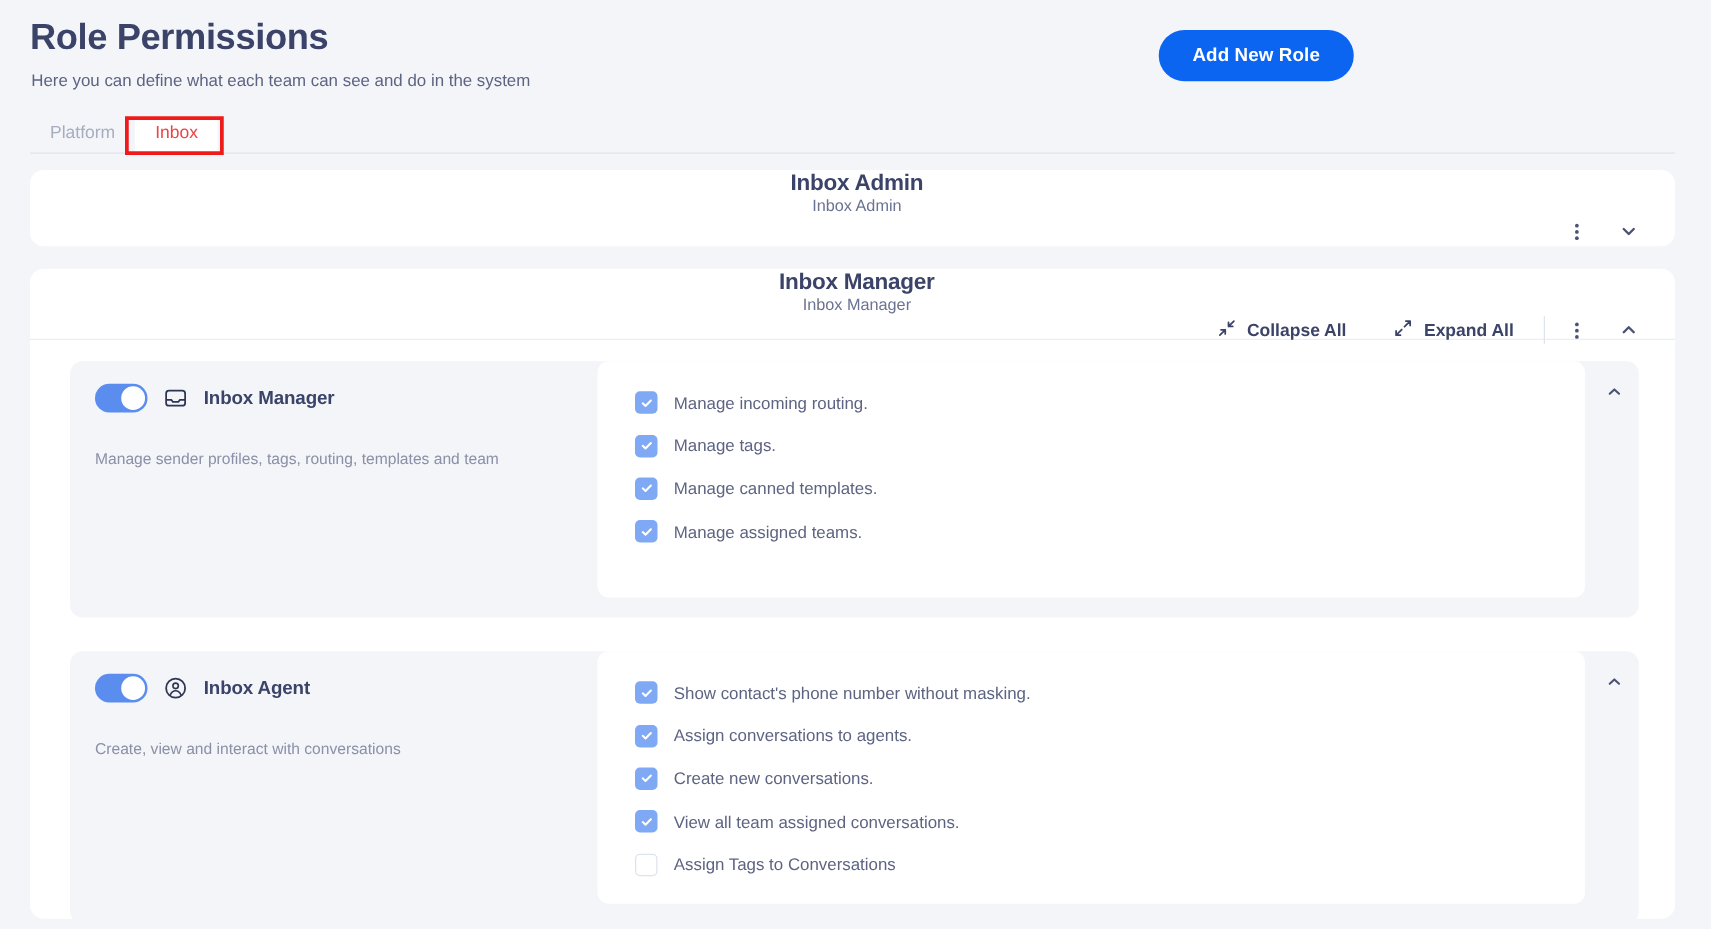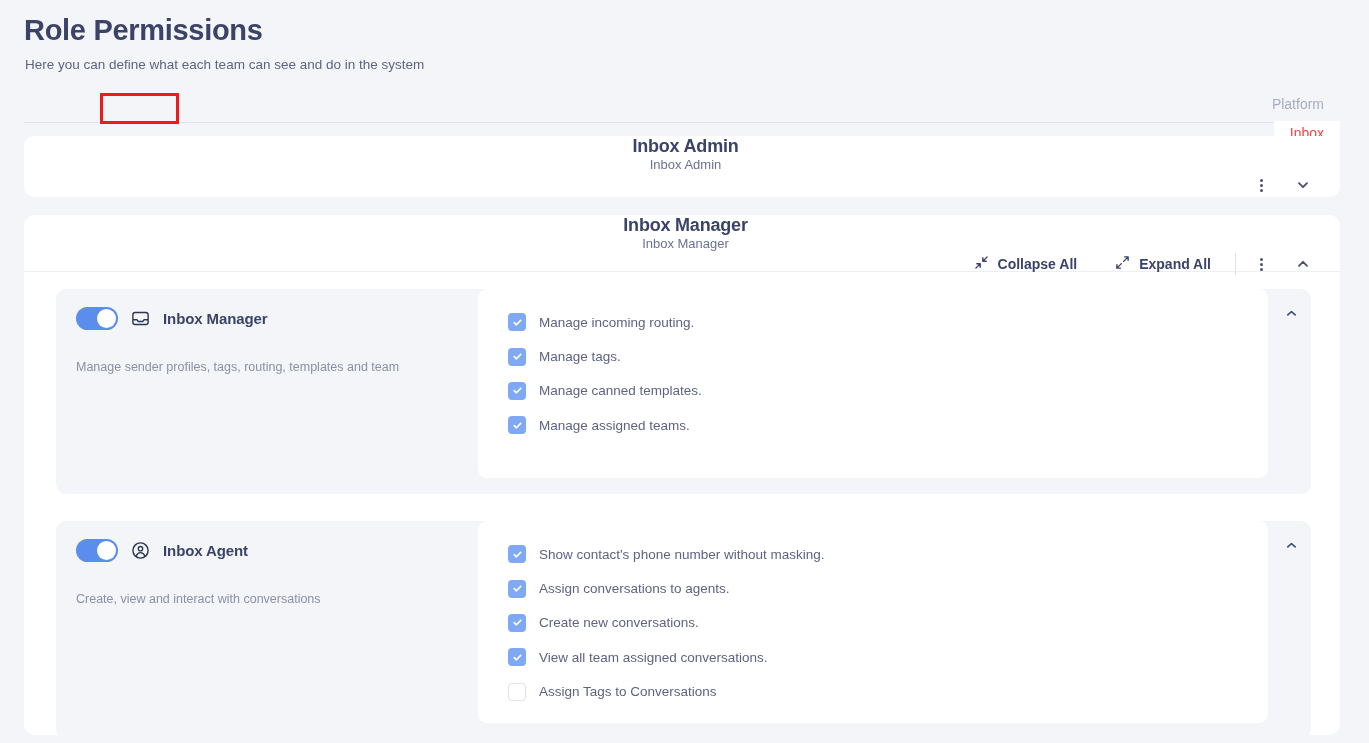--- a/index.html
+++ b/index.html
@@ -54,22 +54,21 @@
   }
 
   
   .tabs {
     position: absolute;
     left: 24px; top: 92px;
     width: 1316px;
     height: 31px;
     border-bottom: 1px solid #dfe3ec;
     display: flex;
-    align-items: flex-end;
-    flex-direction: column;
+    align-items: center;
   }
   .tab {
     font-size: 14px;
     padding: 4px 16px 9px 16px;
     cursor: pointer;
     color: #a7adc1;
     background: transparent;
     border: none;
     font-family: "Liberation Sans", sans-serif;
   }
@@ -264,20 +263,21 @@
   }
 </style>
 </head>
 <body>
 
 <div class="page">
 
   <div class="page-header">
     <div class="page-title">Role Permissions</div>
     <div class="page-subtitle">Here you can define what each team can see and do in the system</div>
+    <button class="add-role-btn">Add New Role</button>
   </div>
 
   <div class="tabs">
     <button class="tab">Platform</button>
     <button class="tab active">Inbox</button>
   </div>
   <div class="tab-highlight"></div>
 
   <div class="role-card" id="card-admin">
     <div class="role-head">

